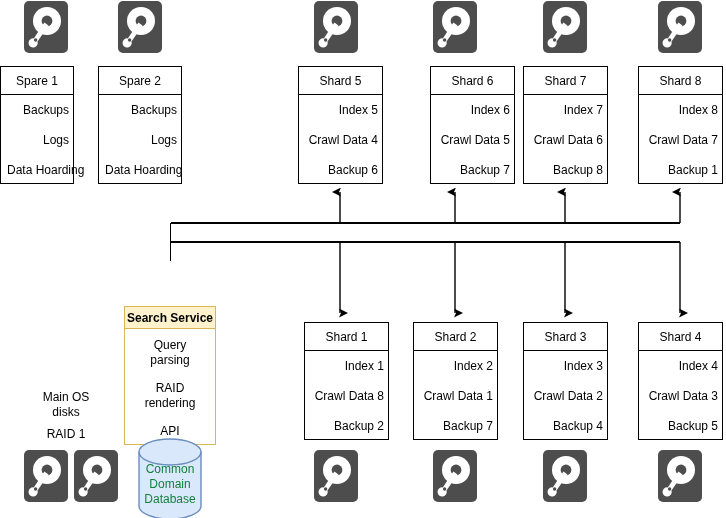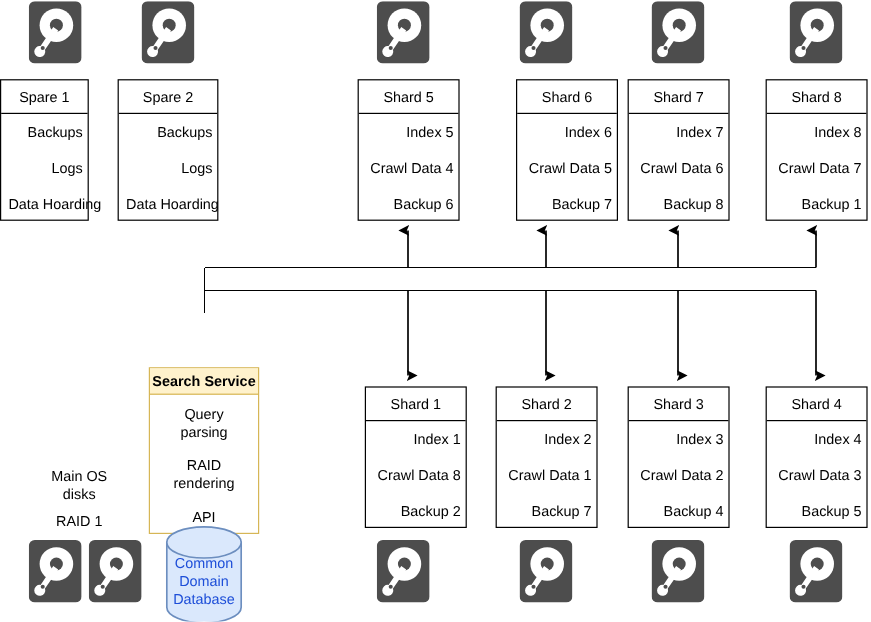--- a/index.html
+++ b/index.html
@@ -106,21 +106,21 @@
   .db { width: 64px; height: 82px; }
   .db svg { display: block; width: 64px; height: 82px; }
   .db-text {
     position: absolute;
     left: 0;
     top: 24px;
     width: 64px;
     text-align: center;
     font-size: 12px;
     line-height: 15px;
-    color: #1d4ed8;
+    color: #15803d;
     pointer-events: none;
   }
 
   
   #wires {
     position: absolute;
     left: 0; top: 0;
     width: 726px; height: 518px;
     pointer-events: none;
   }

